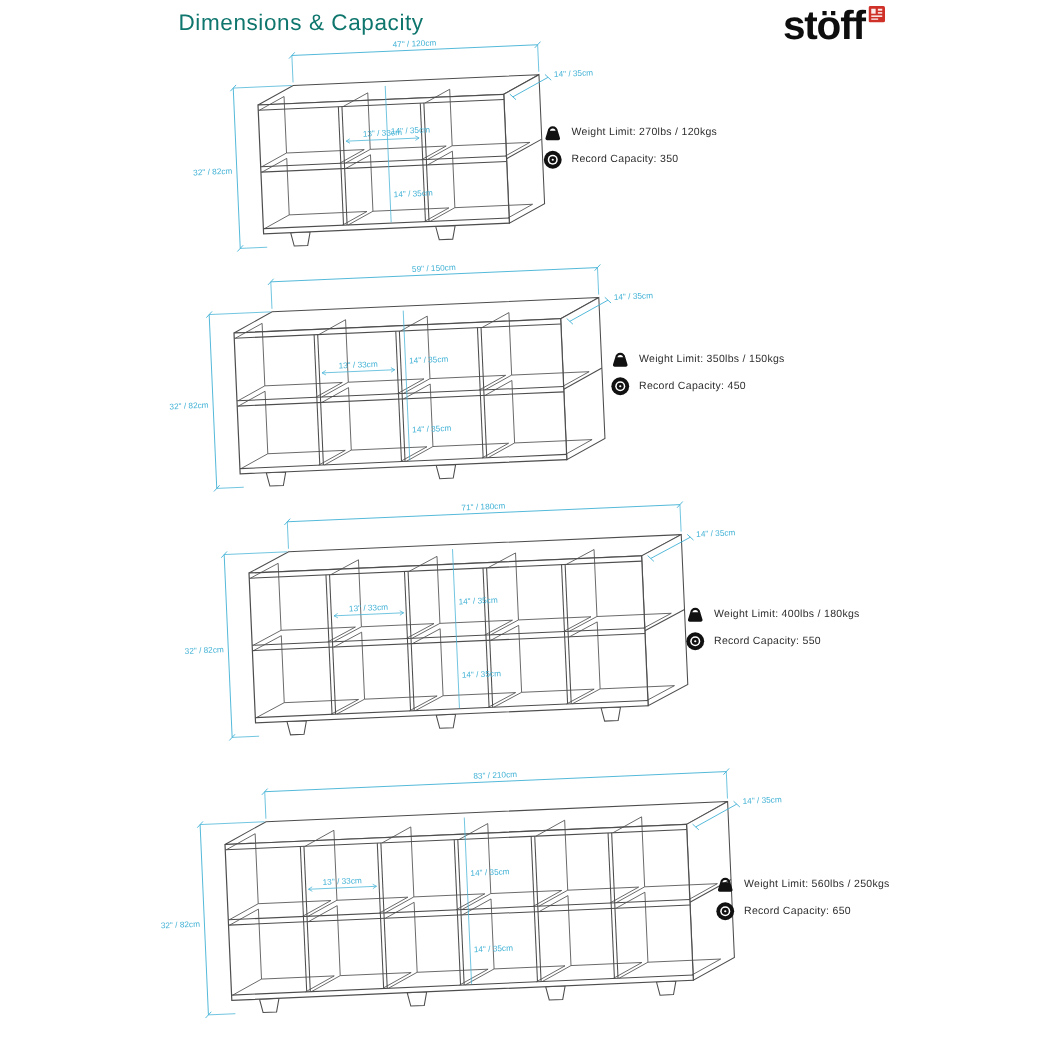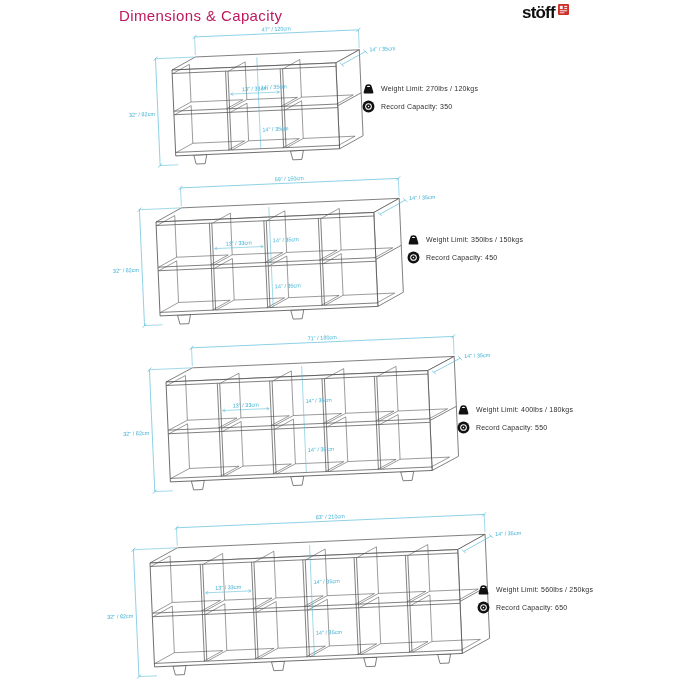--- a/index.html
+++ b/index.html
@@ -2,24 +2,24 @@
 <html><head>
 <meta charset="utf-8">
 <style>
   html,body{margin:0;padding:0;}
   body{
     width:700px;height:700px;background:#ffffff;position:relative;overflow:hidden;
     font-family:"Liberation Sans", sans-serif;
   }
   .page-title{
     position:absolute;left:119px;top:7px;margin:0;
-    font-size:15px;font-weight:500;letter-spacing:.4px;color:#be185d;
+    font-size:15px;font-weight:500;letter-spacing:.4px;color:#0f766e;
   }
   .brand{position:absolute;left:522px;top:4px;display:flex;align-items:flex-start;gap:3px;}
-  .brand-word{font-size:17px;font-weight:800;letter-spacing:-.8px;color:#0e0e0e;line-height:1;}
+  .brand-word{font-size:27px;font-weight:800;letter-spacing:-.8px;color:#0e0e0e;line-height:1;}
   .brand-seal{width:11px;height:11px;margin-top:0px;}
   #diagram{position:absolute;left:0;top:0;}
   .specs{position:absolute;}
   .spec-row{display:flex;align-items:center;gap:6px;height:15px;margin-bottom:3px;}
   .spec-row span{font-size:7px;color:#2e2e2e;letter-spacing:.2px;white-space:nowrap;}
   .spec-icon{width:13px;height:13px;flex:0 0 13px;}
 </style>
 </head>
 <body>
 

